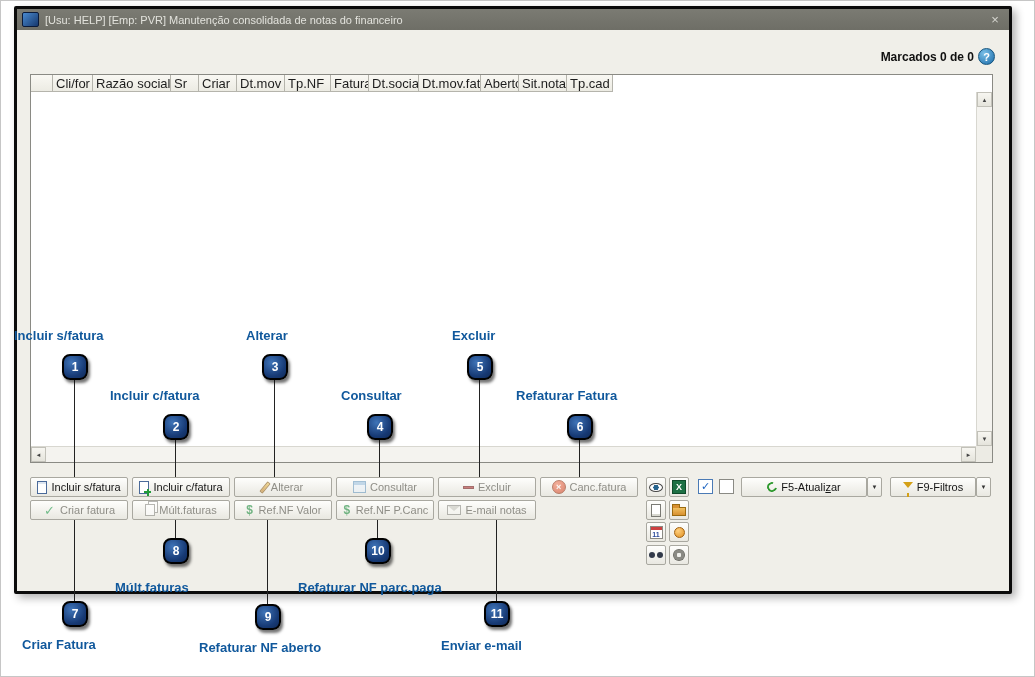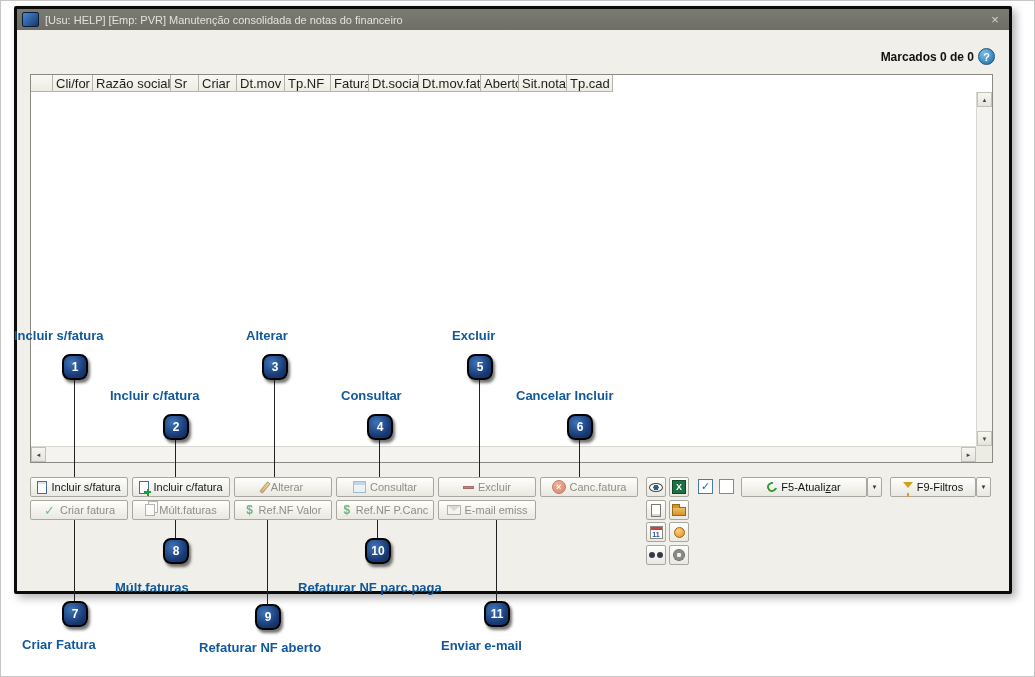--- a/index.html
+++ b/index.html
@@ -175,21 +175,21 @@
     <div class="ctl btn disabled" style="left:217px;top:491px">
       <span class="ic i-dollar">$</span>
       <span>Ref.NF Valor</span>
     </div>
     <div class="ctl btn disabled" style="left:319px;top:491px">
       <span class="ic i-dollar">$</span>
       <span>Ref.NF P.Canc</span>
     </div>
     <div class="ctl btn disabled" style="left:421px;top:491px">
       <span class="ic i-mail"></span>
-      <span>E-mail emiss</span>
+      <span>E-mail notas</span>
     </div>
 
     <div class="ctl tbtn" style="left:629px;top:468px">
       <span class="ic i-eye"></span>
     </div>
     <div class="ctl tbtn" style="left:652px;top:468px">
       <span class="ic i-excel">X</span>
     </div>
     <div class="cb checked" style="left:681px;top:470px">✓</div>
     <div class="cb" style="left:702px;top:470px"></div>
@@ -250,20 +250,20 @@
   <div class="badge" style="left:163px;top:538px">8</div>
   <div class="badge" style="left:255px;top:604px">9</div>
   <div class="badge" style="left:365px;top:538px">10</div>
   <div class="badge" style="left:484px;top:601px">11</div>
 
   <div class="ann" style="left:14px;top:328px">Incluir s/fatura</div>
   <div class="ann" style="left:110px;top:388px">Incluir c/fatura</div>
   <div class="ann" style="left:246px;top:328px">Alterar</div>
   <div class="ann" style="left:341px;top:388px">Consultar</div>
   <div class="ann" style="left:452px;top:328px">Excluir</div>
-  <div class="ann" style="left:516px;top:388px">Cancelar Incluir</div>
+  <div class="ann" style="left:516px;top:388px">Refaturar Fatura</div>
   <div class="ann" style="left:22px;top:637px">Criar Fatura</div>
   <div class="ann" style="left:115px;top:580px">Múlt.faturas</div>
   <div class="ann" style="left:199px;top:640px">Refaturar NF aberto</div>
   <div class="ann" style="left:298px;top:580px">Refaturar NF parc.paga</div>
   <div class="ann" style="left:441px;top:638px">Enviar e-mail</div>
 
 </div>
 
 </body></html>

